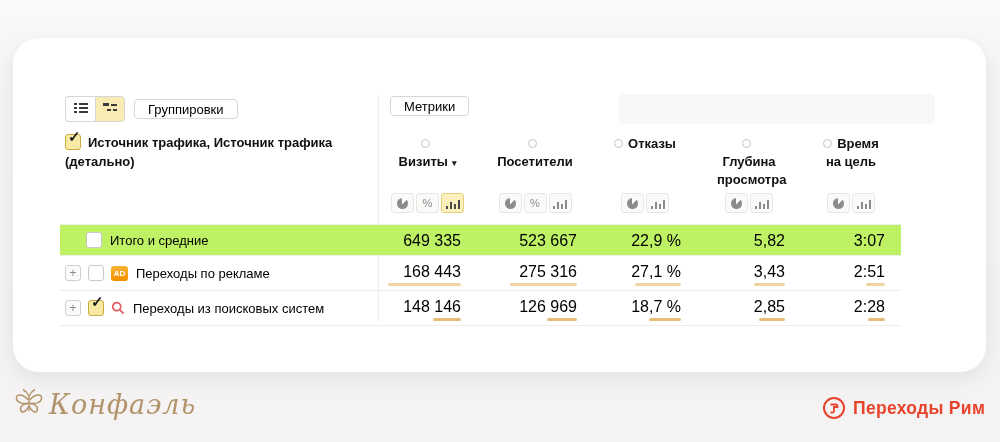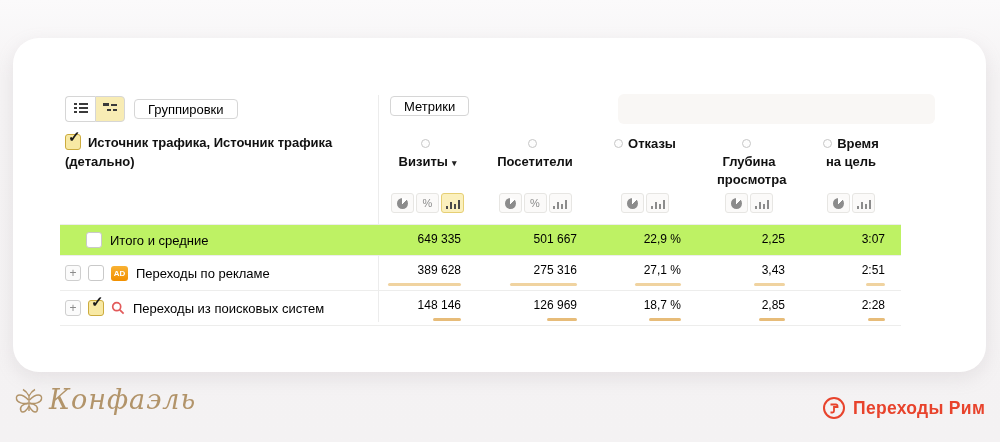--- a/index.html
+++ b/index.html
@@ -55,26 +55,26 @@
   .row.totals{height:30px;background:#bef264;}
   .row.last{border-bottom:1px solid #ededec;}
   .label-cell{display:flex;align-items:center;gap:7px;}
   .row.totals .label-cell{padding-left:26px;}
   .row.data .label-cell{padding-left:5px;}
   .plus{width:16px;height:16px;border:1px solid #cfcfcf;border-radius:3px;background:#fbfbfb;
     color:#8a8a8a;font-size:12px;line-height:13px;text-align:center;padding:0;box-sizing:border-box;cursor:pointer;}
   .ad-badge{width:17px;height:15px;border-radius:3px;background:linear-gradient(#f9b233,#f19000);
     color:#fff;font-size:8px;font-weight:bold;display:flex;align-items:center;justify-content:center;flex:none;}
   .row-label{font-size:13px;color:#000;margin-left:1px;}
-  .num-cell{position:relative;text-align:right;padding:7px 16px 0 0;font-size:12px;color:#000;}
+  .num-cell{position:relative;text-align:right;padding:7px 16px 0 0;font-size:16px;color:#000;}
   .bar{position:absolute;right:16px;bottom:4px;height:3px;border-radius:1.5px;}
   .row.r2 .bar{background:#f0d3a0;}
   .row.r3 .bar{background:#e7bc79;}
   
-  .brand-left{position:absolute;left:12px;top:384px;display:flex;align-items:flex-start;gap:3px;color:#b2946a;}
+  .brand-left{position:absolute;left:12px;top:384px;display:flex;align-items:flex-end;gap:3px;color:#b2946a;}
   .brand-left .name{font-family:"DejaVu Serif",serif;font-style:italic;font-size:27px;letter-spacing:1px;}
   .brand-right{position:absolute;left:822px;top:396px;display:flex;align-items:center;gap:7px;color:#e8432c;}
   .brand-right .name{font-weight:bold;font-size:17.5px;letter-spacing:.3px;}
 </style>
 </head>
 <body>
 
 <div class="page">
   <div class="card">
 
@@ -214,34 +214,34 @@
     </div>
 
     <div class="rows">
 
       <div class="row totals">
         <div class="label-cell">
           <span class="cb"></span>
           <span class="row-label">Итого и средние</span>
         </div>
         <div class="num-cell">649 335</div>
-        <div class="num-cell">501 667</div>
+        <div class="num-cell">523 667</div>
         <div class="num-cell">22,9 %</div>
-        <div class="num-cell">2,25</div>
+        <div class="num-cell">5,82</div>
         <div class="num-cell">3:07</div>
       </div>
 
       <div class="row data r2">
         <div class="label-cell">
           <button class="plus">+</button>
           <span class="cb"></span>
           <span class="ad-badge">AD</span>
           <span class="row-label">Переходы по рекламе</span>
         </div>
-        <div class="num-cell"><span>389 628</span><span class="bar" style="width: 73px;"></span></div>
+        <div class="num-cell"><span>168 443</span><span class="bar" style="width: 73px;"></span></div>
         <div class="num-cell"><span>275 316</span><span class="bar" style="width: 67px;"></span></div>
         <div class="num-cell"><span>27,1 %</span><span class="bar" style="width: 46px;"></span></div>
         <div class="num-cell"><span>3,43</span><span class="bar" style="width: 31px;"></span></div>
         <div class="num-cell"><span>2:51</span><span class="bar" style="width: 19px;"></span></div>
       </div>
 
       <div class="row data r3 last">
         <div class="label-cell">
           <button class="plus">+</button>
           <span class="cb checked">

